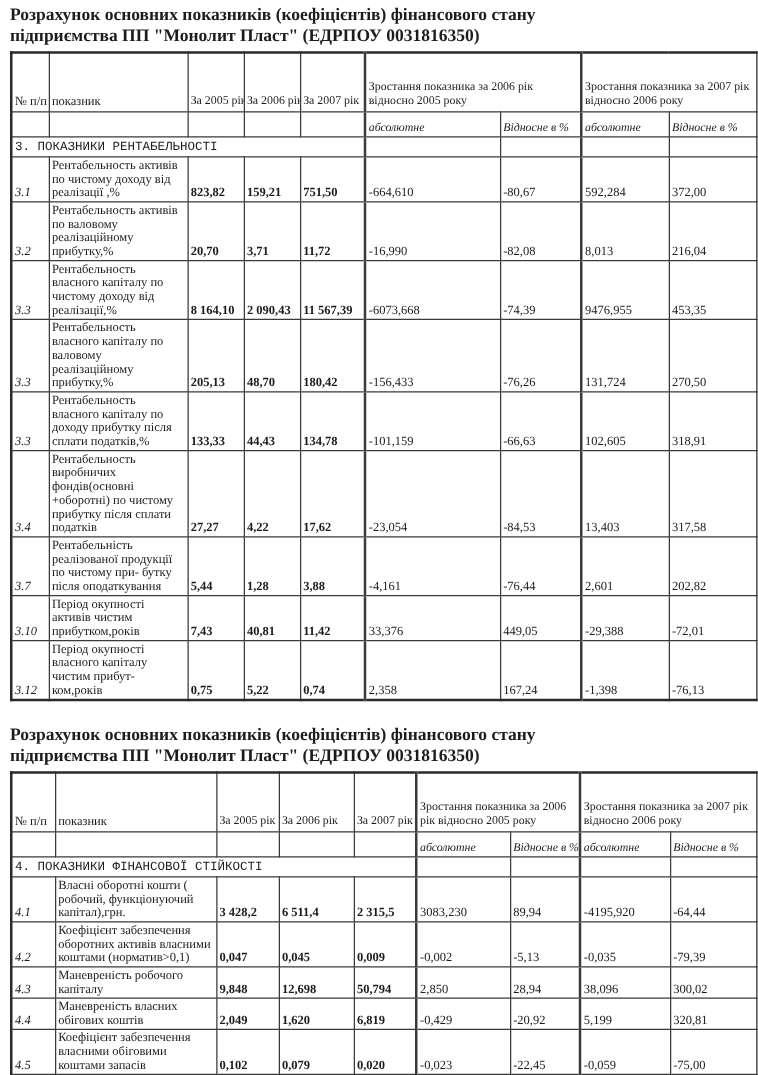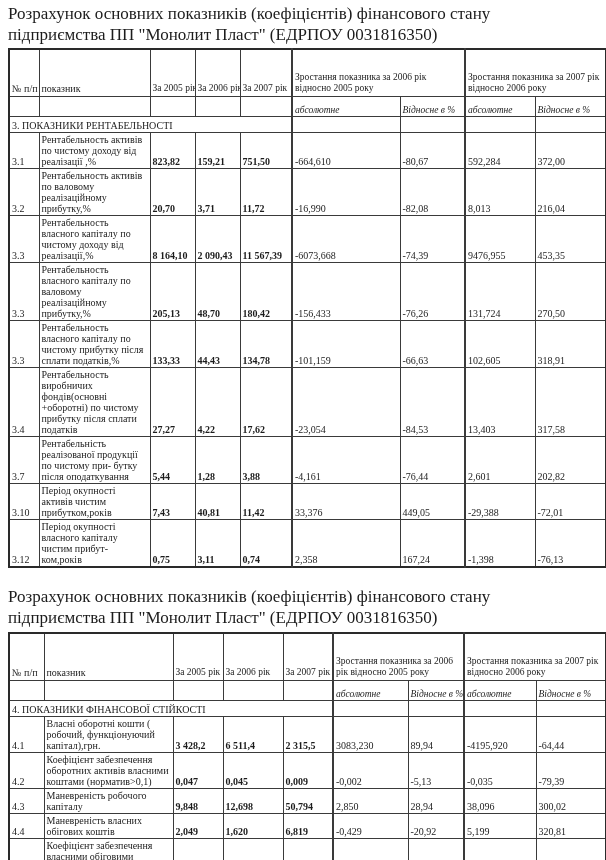--- a/index.html
+++ b/index.html
@@ -3,21 +3,21 @@
 <meta charset="utf-8">
 <style>
   html,body{margin:0;padding:0;background:#fff;}
   body{
     width:606px;height:860px;overflow:hidden;
     font-family:"Liberation Serif","DejaVu Serif",serif;
     color:#1c1c1c;
     -webkit-font-smoothing:antialiased;
   }
   .page{padding:4px 0 0 8px;}
-  .doc-title{font-weight:normal;font-size:17px;line-height:1.22;margin:0 0 3px 0;}
+  .doc-title{font-weight:bold;font-size:14px;line-height:1.22;margin:0 0 3px 0;}
   .doc-title div{white-space:nowrap;}
   .block2{margin-top:19px;}
   table.fin{
     border-collapse:collapse;
     table-layout:fixed;
     width:597px;
     border:2px solid #2a2a2a;
   }
   table.fin th, table.fin td{
     border:1px solid #3a3a3a;
@@ -31,27 +31,27 @@
   }
   
   tr.hrow1 th{height:42px;vertical-align:bottom;padding-bottom:2px;}
   tr.hrow1 th.year{white-space:nowrap;font-size:9.5px;padding-bottom:3px;}
   tr.hrow1 th.growth{font-size:9.5px;vertical-align:bottom;line-height:1.18;}
   tr.hrow2 th{height:17px;font-size:9.5px;vertical-align:bottom;white-space:nowrap;font-style:italic;}
   th.numcol{font-size:9px;white-space:nowrap;}
   .bL2{border-left-width:2px !important;}
   
   td.section{
-    font-family:Liberation Serif, serif;
+    font-family:Liberation Mono, monospace;
     font-weight:bold;font-size:10.5px;
     padding:1px 2px;height:13px;vertical-align:middle;
     white-space:nowrap;
   }
   
-  td.c-num{font-size:9.5px;padding-left:3px;}
+  td.c-num{font-size:9.5px;padding-left:3px;font-style:italic;}
   td.c-name{padding-left:4px;padding-right:2px;}
   td.c-val{text-align:right;padding-right:3px;white-space:nowrap;}
   td.c-val.bold{font-weight:bold;margin-top:37px;}
 </style>
 </head>
 <body>
 
 <div class="page">
 
   <div class="block">
@@ -143,21 +143,21 @@
             <td class="c-val bold">205,13</td>
             <td class="c-val bold">48,70</td>
             <td class="c-val bold">180,42</td>
             <td class="c-val bL2">-156,433</td>
             <td class="c-val">-76,26</td>
             <td class="c-val bL2">131,724</td>
             <td class="c-val">270,50</td>
           </tr>
           <tr>
             <td class="c-num">3.3</td>
-            <td class="c-name">Рентабельность власного капіталу  по чистому прибутку після сплати податків,%</td>
+            <td class="c-name">Рентабельность власного капіталу  по доходу прибутку після сплати податків,%</td>
             <td class="c-val bold">133,33</td>
             <td class="c-val bold">44,43</td>
             <td class="c-val bold">134,78</td>
             <td class="c-val bL2">-101,159</td>
             <td class="c-val">-66,63</td>
             <td class="c-val bL2">102,605</td>
             <td class="c-val">318,91</td>
           </tr>
           <tr>
             <td class="c-num">3.4</td>
@@ -189,21 +189,21 @@
             <td class="c-val bold">11,42</td>
             <td class="c-val bL2">33,376</td>
             <td class="c-val">449,05</td>
             <td class="c-val bL2">-29,388</td>
             <td class="c-val">-72,01</td>
           </tr>
           <tr>
             <td class="c-num">3.12</td>
             <td class="c-name">Період окупності власного капіталу чистим прибут- ком,років</td>
             <td class="c-val bold">0,75</td>
-            <td class="c-val bold">3,11</td>
+            <td class="c-val bold">5,22</td>
             <td class="c-val bold">0,74</td>
             <td class="c-val bL2">2,358</td>
             <td class="c-val">167,24</td>
             <td class="c-val bL2">-1,398</td>
             <td class="c-val">-76,13</td>
           </tr>
         </tbody>
     </table>
   </div>
 

